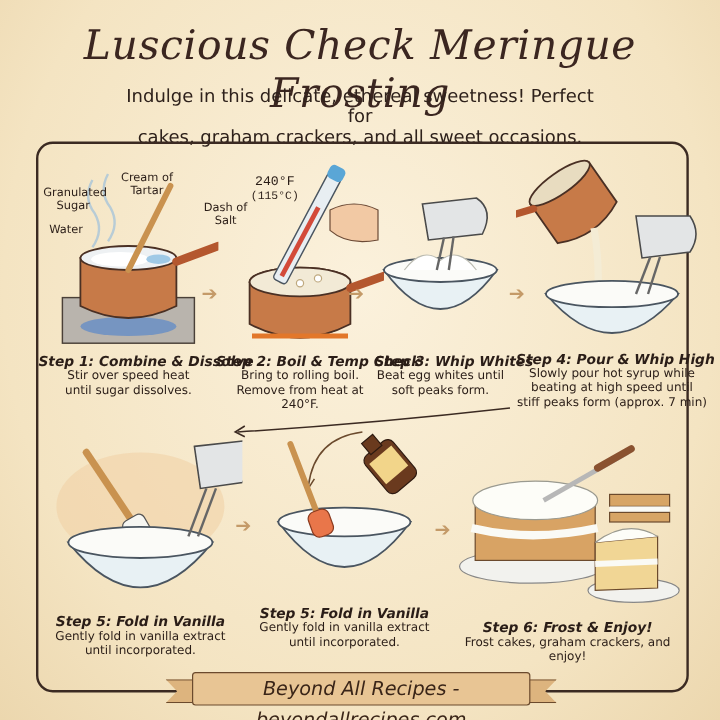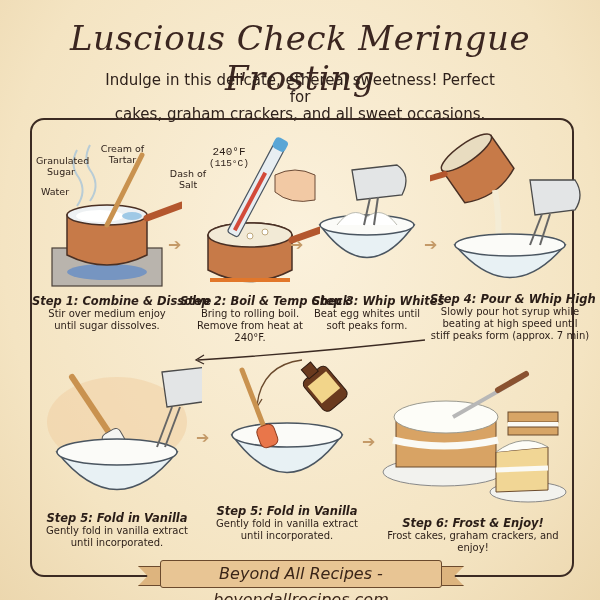--- a/index.html
+++ b/index.html
@@ -54,21 +54,21 @@
     <rect x="20" y="118" width="110" height="38" fill="#b9b4ad" stroke="#4a4038" stroke-width="1.2"></rect>
     <ellipse cx="75" cy="142" rx="40" ry="8" fill="#5a87c9" opacity="0.7"></ellipse>
     <path d="M35 85 L35 125 Q75 145 115 125 L115 85 Z" fill="#c77a48" stroke="#4a3024" stroke-width="1.5"></path>
     <ellipse cx="75" cy="85" rx="40" ry="10" fill="#eef1f3" stroke="#4a3024" stroke-width="1.5"></ellipse>
     <ellipse cx="68" cy="86" rx="24" ry="6" fill="#ffffff"></ellipse>
     <ellipse cx="100" cy="86" rx="10" ry="4" fill="#9fc9e6"></ellipse>
     <path d="M115 88 L150 75" stroke="#b4572e" stroke-width="7" stroke-linecap="round"></path>
     <path d="M75 95 L110 25" stroke="#c9924f" stroke-width="5" stroke-linecap="round"></path>
   </svg>
   <div class="h">Step 1: Combine &amp; Dissolve</div>
-  <div class="d">Stir over medium enjoy</div>
+  <div class="d">Stir over speed heat</div>
   <div class="d">until sugar dissolves.</div>
 </div>
 <div class="lbl" style="left:36px; top:155px; width:50px;">Granulated Sugar</div>
 <div class="lbl" style="left:100px; top:143px; width:45px;">Cream of Tartar</div>
 <div class="lbl" style="left:168px; top:168px; width:40px;">Dash of Salt</div>
 <div class="lbl" style="left:40px; top:186px; width:30px;">Water</div>
 
 <div class="arrow" style="left:168px; top:235px;">➔</div>
 
 <div class="step" style="left:180px; top:130px; width:140px;">

